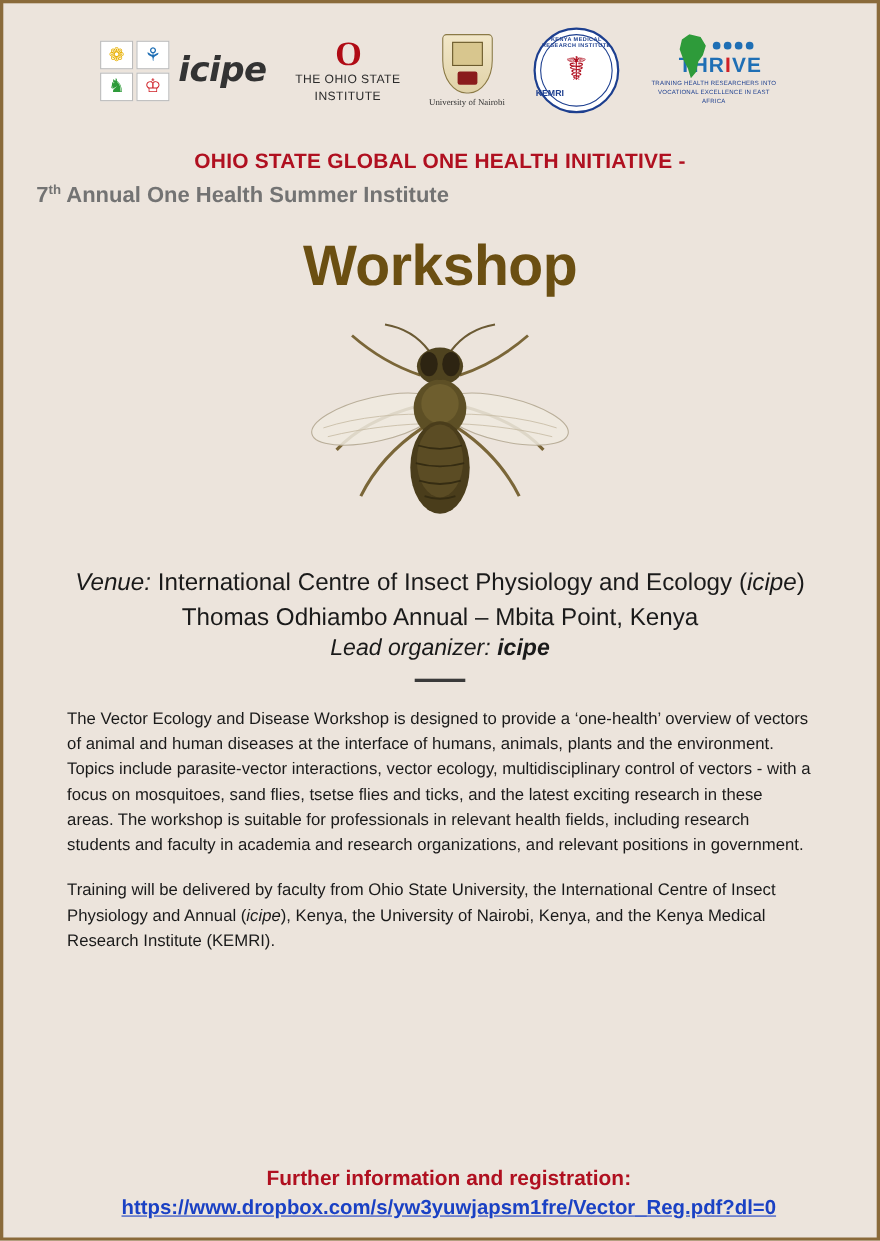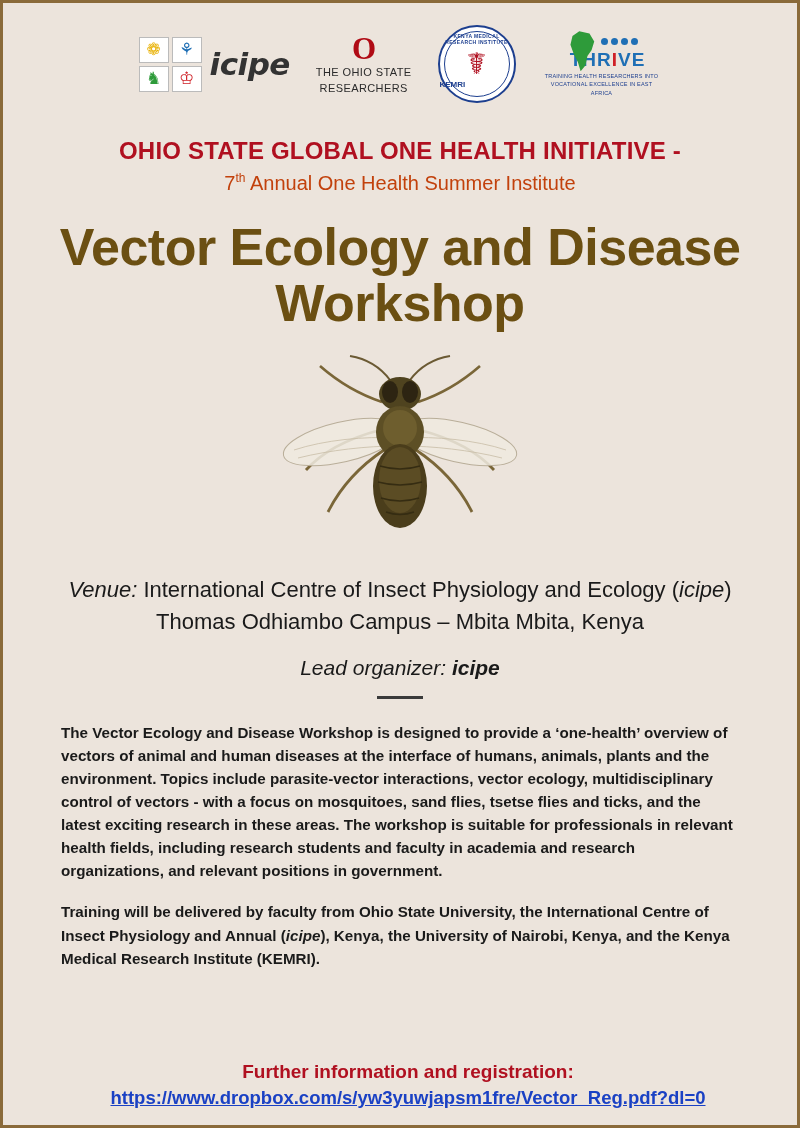--- a/index.html
+++ b/index.html
@@ -207,28 +207,28 @@
     margin-top: 1px;
     letter-spacing: 0.2px;
     max-width: 120px;
   }
 
   
   .kicker {
     text-align: center;
     color: #b01020;
     font-weight: bold;
-    font-size: 24px;
+    font-size: 19px;
     margin-top: 30px;
     letter-spacing: 0.2px;
   }
   .subkicker {
-    text-align: center;
-    color: #c2410c;
-    font-weight: normal;
+    text-align: left;
+    color: #737373;
+    font-weight: bold;
     font-size: 20px;
     margin-top: 6px;
   }
   .subkicker sup { font-size: 12px; }
 
   .title {
     text-align: center;
     color: #6b4f12;
     font-weight: bold;
     font-size: 52px;
@@ -261,41 +261,40 @@
     font-size: 22px;
     color: #1a1a1a;
     margin-top: 0;
     line-height: 1.45;
   }
   .venue .lbl { font-style: italic; }
   .venue .it { font-style: italic; }
   .lead {
     font-size: 21px;
     color: #1a1a1a;
-    margin-top: 18px;
   }
   .lead .lbl { font-style: italic; }
   .lead .it { font-style: italic; font-weight: bold; }
 
   .rule {
     width: 46px;
     height: 3px;
     background: #3a3a3a;
     margin: 16px auto 0 auto;
   }
 
   
   .body-copy {
     margin: 22px 28px 0 28px;
     font-size: 15.2px;
     color: #1a1a1a;
     line-height: 1.52;
     text-align: left;
   }
-  .body-copy p { margin: 0 0 18px 0; font-weight: bold; }
+  .body-copy p { margin: 0 0 18px 0; }
   .body-copy .it { font-style: italic; }
 
   
   .footer {
     position: absolute;
     left: 16px; right: 0;
     bottom: 16px;
     text-align: center;
   }
   .further {
@@ -327,23 +326,27 @@
           <div class="icipe-cell ic-b">⚘</div>
           <div class="icipe-cell ic-g">♞</div>
           <div class="icipe-cell ic-r">♔</div>
         </div>
         <div class="icipe-word">icipe</div>
       </div>
 
       <div class="logo osu-logo">
         <div class="osu-mark">O</div>
         <div class="osu-text">THE OHIO STATE</div>
-        <div class="osu-text">RESEARCHERS</div>
-      </div>
-
+        <div class="osu-text">INSTITUTE</div>
+      </div>
+
+      <div class="logo uon-logo">
+        <div class="uon-crest"></div>
+        <div class="uon-text">University of Nairobi</div>
+      </div>
 
       <div class="logo kemri-logo">
         <div class="kemri-ring"></div>
         <div class="kemri-top">KENYA MEDICAL RESEARCH INSTITUTE</div>
         <div class="kemri-snake">☤</div>
         <div class="kemri-name">KEMRI</div>
       </div>
 
       <div class="logo thrive-logo">
         <div class="thrive-top">
@@ -359,21 +362,20 @@
         <div class="thrive-sub">TRAINING HEALTH RESEARCHERS INTO VOCATIONAL EXCELLENCE IN EAST AFRICA</div>
       </div>
 
     </div>
 
     <div class="kicker">OHIO STATE GLOBAL ONE HEALTH INITIATIVE -</div>
 
     <div class="subkicker"><span>7</span><sup>th</sup><span> Annual One Health Summer Institute</span></div>
 
     <div class="title">
-      <div>Vector Ecology and Disease</div>
       <div>Workshop</div>
     </div>
 
     <div class="fly-wrap">
       <svg width="300" height="200" viewBox="0 0 300 200">
 
         <path d="M140 26 C128 10 112 4 100 2" stroke="#6b5a34" stroke-width="2" fill="none"></path>
         <path d="M160 26 C172 10 188 4 200 2" stroke="#6b5a34" stroke-width="2" fill="none"></path>
 
         <path d="M132 48 C108 40 86 26 70 12" stroke="#7a6638" stroke-width="2.6" fill="none"></path>
@@ -406,21 +408,21 @@
         <path d="M128 128 Q150 134 172 128" stroke="#352c12" stroke-width="1.6" fill="none"></path>
         <path d="M131 144 Q150 150 169 144" stroke="#352c12" stroke-width="1.6" fill="none"></path>
         <path d="M136 158 Q150 163 164 158" stroke="#352c12" stroke-width="1.6" fill="none"></path>
       </svg>
     </div>
 
     <div class="details">
 
       <div class="venue">
         <div><span class="lbl">Venue:</span><span> International Centre of Insect Physiology and Ecology (</span><span class="it">icipe</span><span>)</span></div>
-        <div>Thomas Odhiambo Campus – Mbita Mbita, Kenya</div>
+        <div>Thomas Odhiambo Annual – Mbita Point, Kenya</div>
       </div>
 
       <div class="lead"><span class="lbl">Lead organizer:</span><span class="it"> icipe</span></div>
 
       <div class="rule"></div>
     </div>
 
     <div class="body-copy">
       <p>The Vector Ecology and Disease Workshop is designed to provide a ‘one-health’ overview of vectors of animal and human diseases at the interface of humans, animals, plants and the environment. Topics include parasite-vector interactions, vector ecology, multidisciplinary control of vectors - with a focus on mosquitoes, sand flies, tsetse flies and ticks, and the latest exciting research in these areas. The workshop is suitable for professionals in relevant health fields, including research students and faculty in academia and research organizations, and relevant positions in government.</p>
       <p><span>Training will be delivered by faculty from Ohio State University, the International Centre of Insect Physiology and Annual (</span><span class="it">icipe</span><span>), Kenya, the University of Nairobi, Kenya, and the Kenya Medical Research Institute (KEMRI).</span></p>

